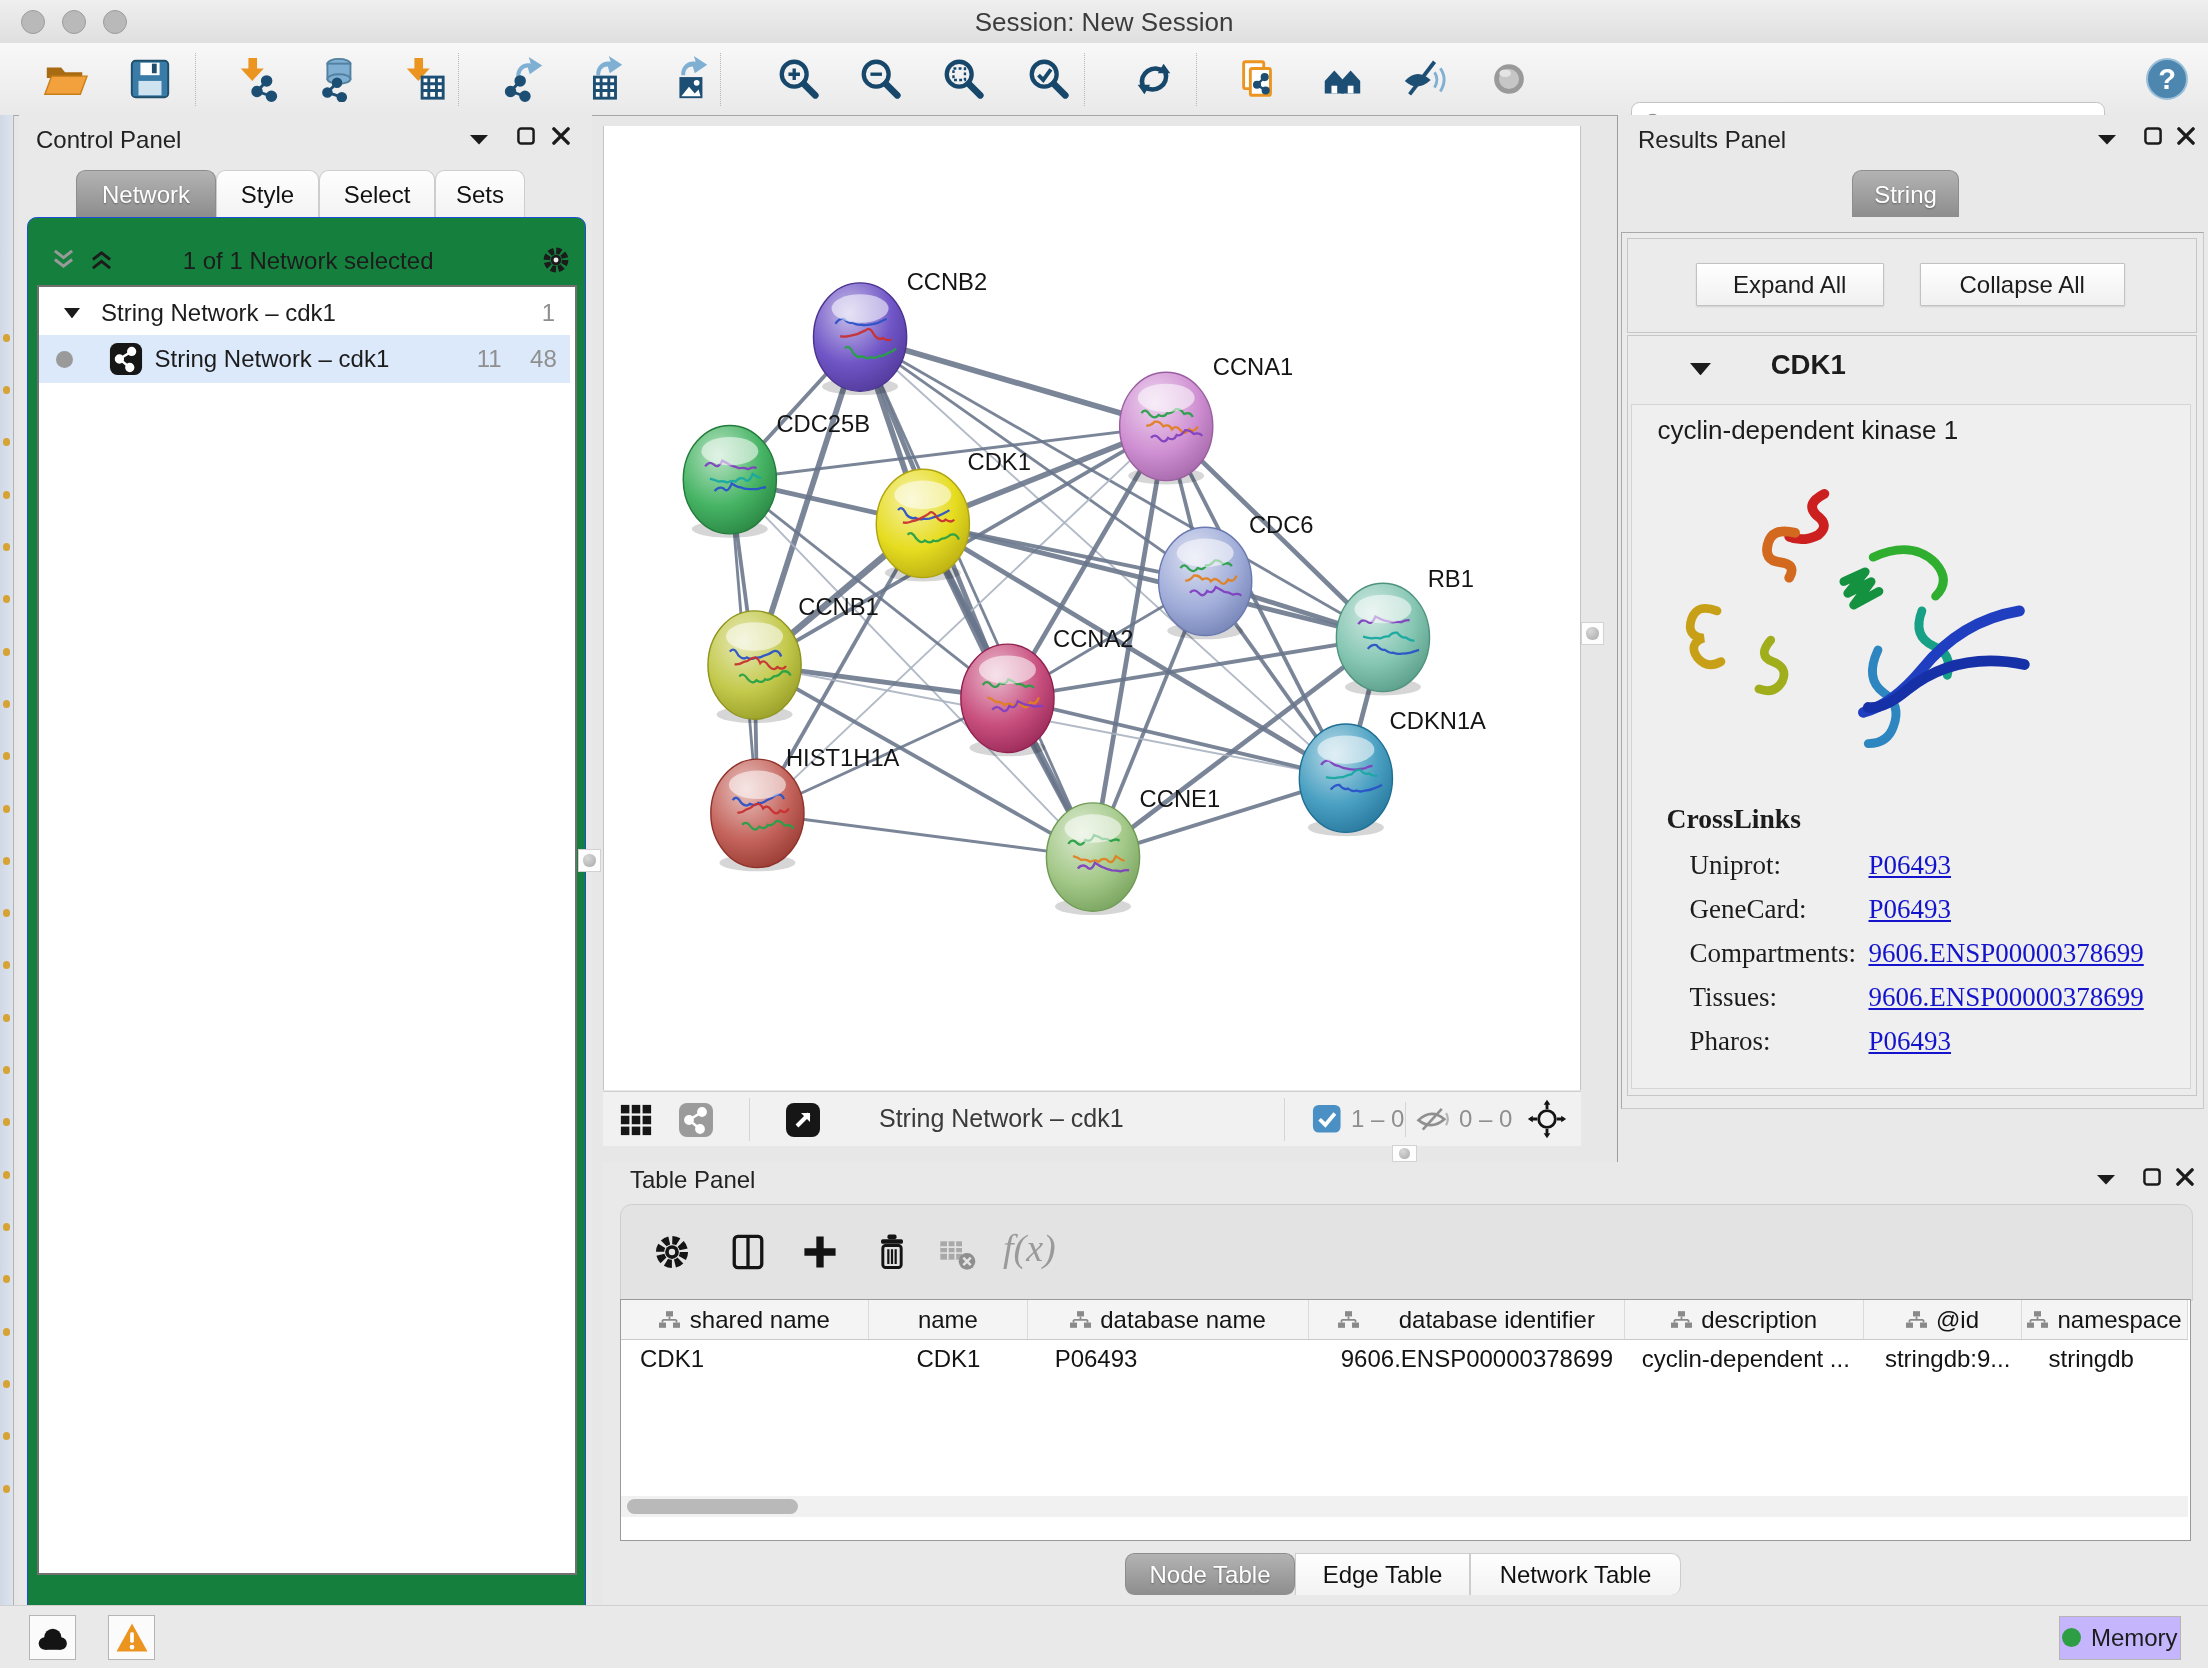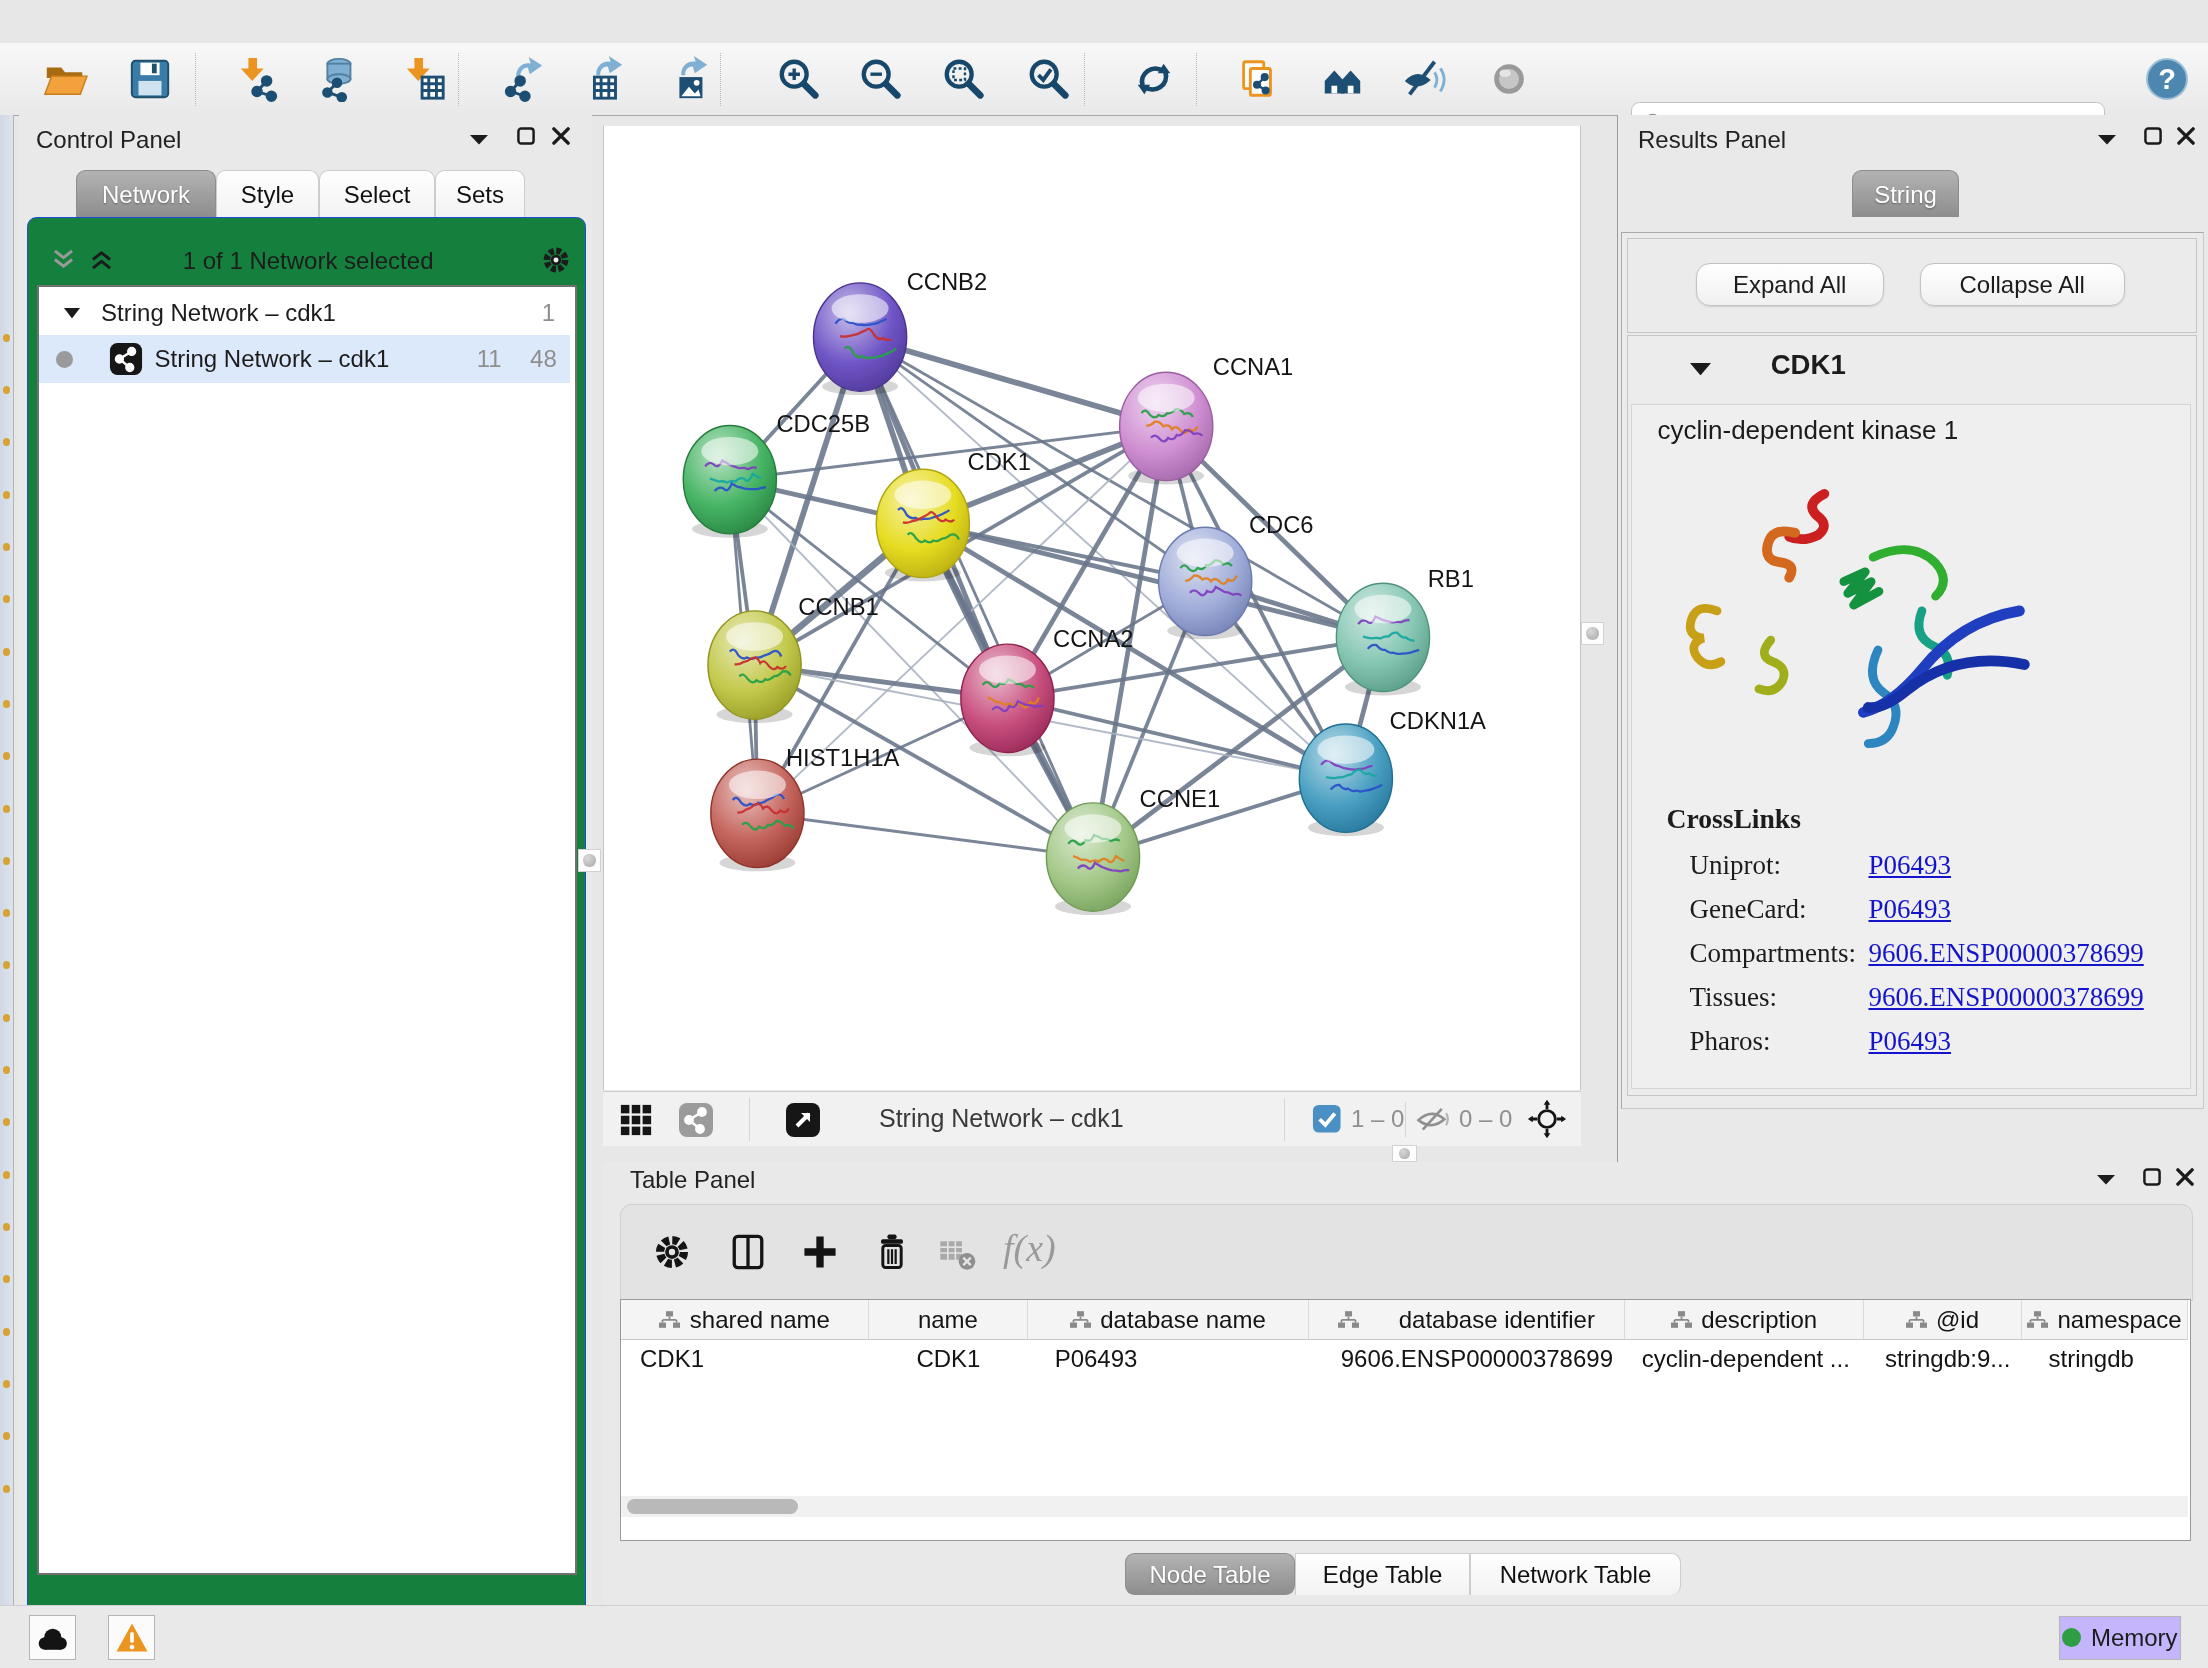--- a/index.html
+++ b/index.html
@@ -11,36 +11,42 @@
   .titlebar{left:0;top:0;width:2208px;height:43px;background:linear-gradient(#efefef,#dfdfdf);border-bottom:1px solid #bdbdbd}
   .tl{width:22px;height:22px;border-radius:50%;background:#b9b9b9;border:1px solid #9d9d9d}
   .toolbar{left:0;top:43px;width:2208px;height:72px;background:linear-gradient(#f8f8f8,#e9e9e9);border-bottom:1.9px solid #a6a6a6}
   .tbtn{position:absolute;top:11.4px;width:49px;height:49px;display:flex;align-items:center;justify-content:center}
   .tsep{position:absolute;top:9.5px;width:0;height:53px;border-left:1.9px dotted #b7b7b7}
   .search{position:absolute;left:1631px;top:59px;width:474px;height:42px;background:#fff;border:1.9px solid #c2c2c2;border-radius:8.6px;display:flex;align-items:center;padding-left:9.5px;box-sizing:border-box}
   
   .panel-title{font-size:24px;color:#222}
   .ptab{position:absolute;height:47px;line-height:47px;text-align:center;font-size:24px;background:linear-gradient(#fefefe,#f3f3f3);border:1px solid #cdcdcd;border-bottom:none;border-radius:9.5px 9.5px 0 0;color:#111;box-sizing:border-box}
   .ptab.sel{background:linear-gradient(#b3b3b3,#8d8d8d);color:#fff;border-color:#8d8d8d;text-shadow:0 1px 1.9px rgba(0,0,0,.35)}
-  .pbtn{background:linear-gradient(#fff,#f0f0f0);border:1px solid #c2c2c2;border-radius:14px;font-size:24px;text-align:center;box-shadow:0 1px 1.9px rgba(0,0,0,.12)}
+  .pbtn{background:linear-gradient(#fff,#f0f0f0);border:1px solid #c2c2c2;border-radius:1px;font-size:24px;text-align:center;box-shadow:0 1px 1.9px rgba(0,0,0,.12)}
   .sunken{background:#ebebeb;border:1.9px solid #c9c9c9;border-top-color:#a9a9a9;border-left-color:#a9a9a9}
   .gray{color:#8f8f8f}
   .serif{font-family:"Liberation Serif",serif}
   .link{color:#1414cc;text-decoration:underline;font-family:"Liberation Serif",serif}
   
   .th{font-size:24px;color:#141414;display:flex;align-items:center;justify-content:center;gap:9.5px;overflow:hidden;white-space:nowrap;border-right:1px solid #dadada;box-sizing:border-box;height:39px}
   .td{font-size:24px;color:#141414;overflow:hidden;white-space:nowrap;box-sizing:border-box;height:38px;line-height:38px}
   .handle{position:absolute;width:21px;height:21px;background:#fdfdfd;border:1px solid #d2d2d2;display:flex;align-items:center;justify-content:center}
   .hdot{width:12.4px;height:12.4px;border-radius:50%;background:radial-gradient(circle at 35% 30%,#d8d8d8,#a9a9a9)}
 </style>
 </head>
 <body>
 
 <div id="app">
 
+  <div class="abs titlebar flex">
+    <div class="tl" style="margin-left:21px"></div>
+    <div class="tl" style="margin-left:17px"></div>
+    <div class="tl" style="margin-left:17px"></div>
+    <div class="abs" style="left:0;top:6.7px;width:2208px;text-align:center;font-size:26px;color:#3c3c3c">Session: New Session</div>
+  </div>
 
   <div class="abs toolbar">
     <div class="tbtn" style="left:40px">
       <svg width="46" height="46" viewBox="0 0 48 48">
           <path fill="#a96b12" d="M5 12h15l4 5h18v6H5z"></path>
           <path fill="#f2a13c" stroke="#c87f18" stroke-width="1.5" d="M3 40l7-19h37l-7 19z"></path>
         </svg>
     </div>
     <div class="tbtn" style="left:125px">
       <svg width="46" height="46" viewBox="0 0 48 48">

